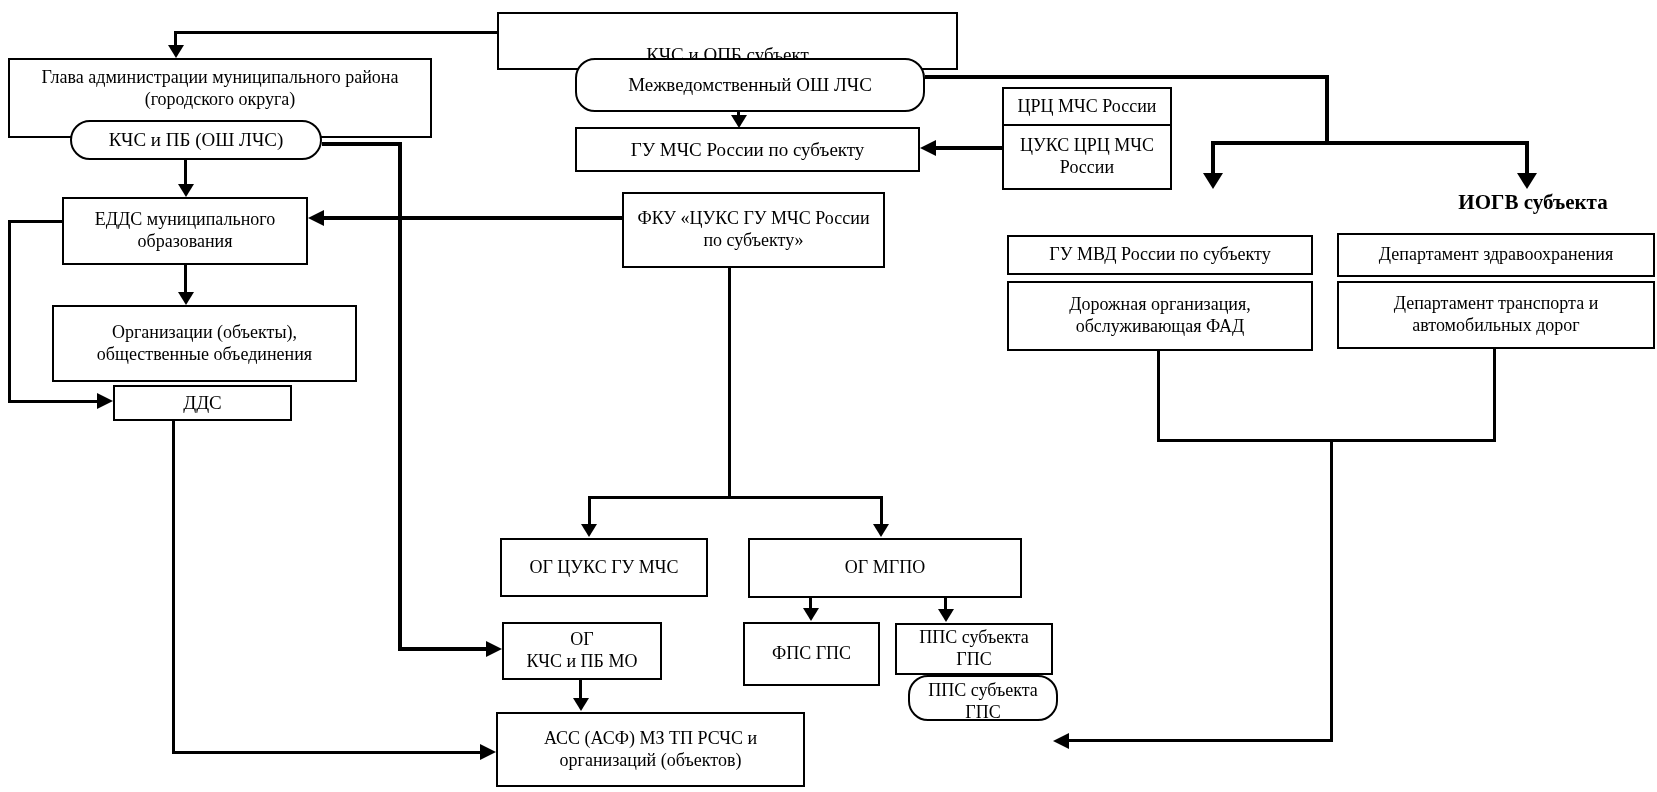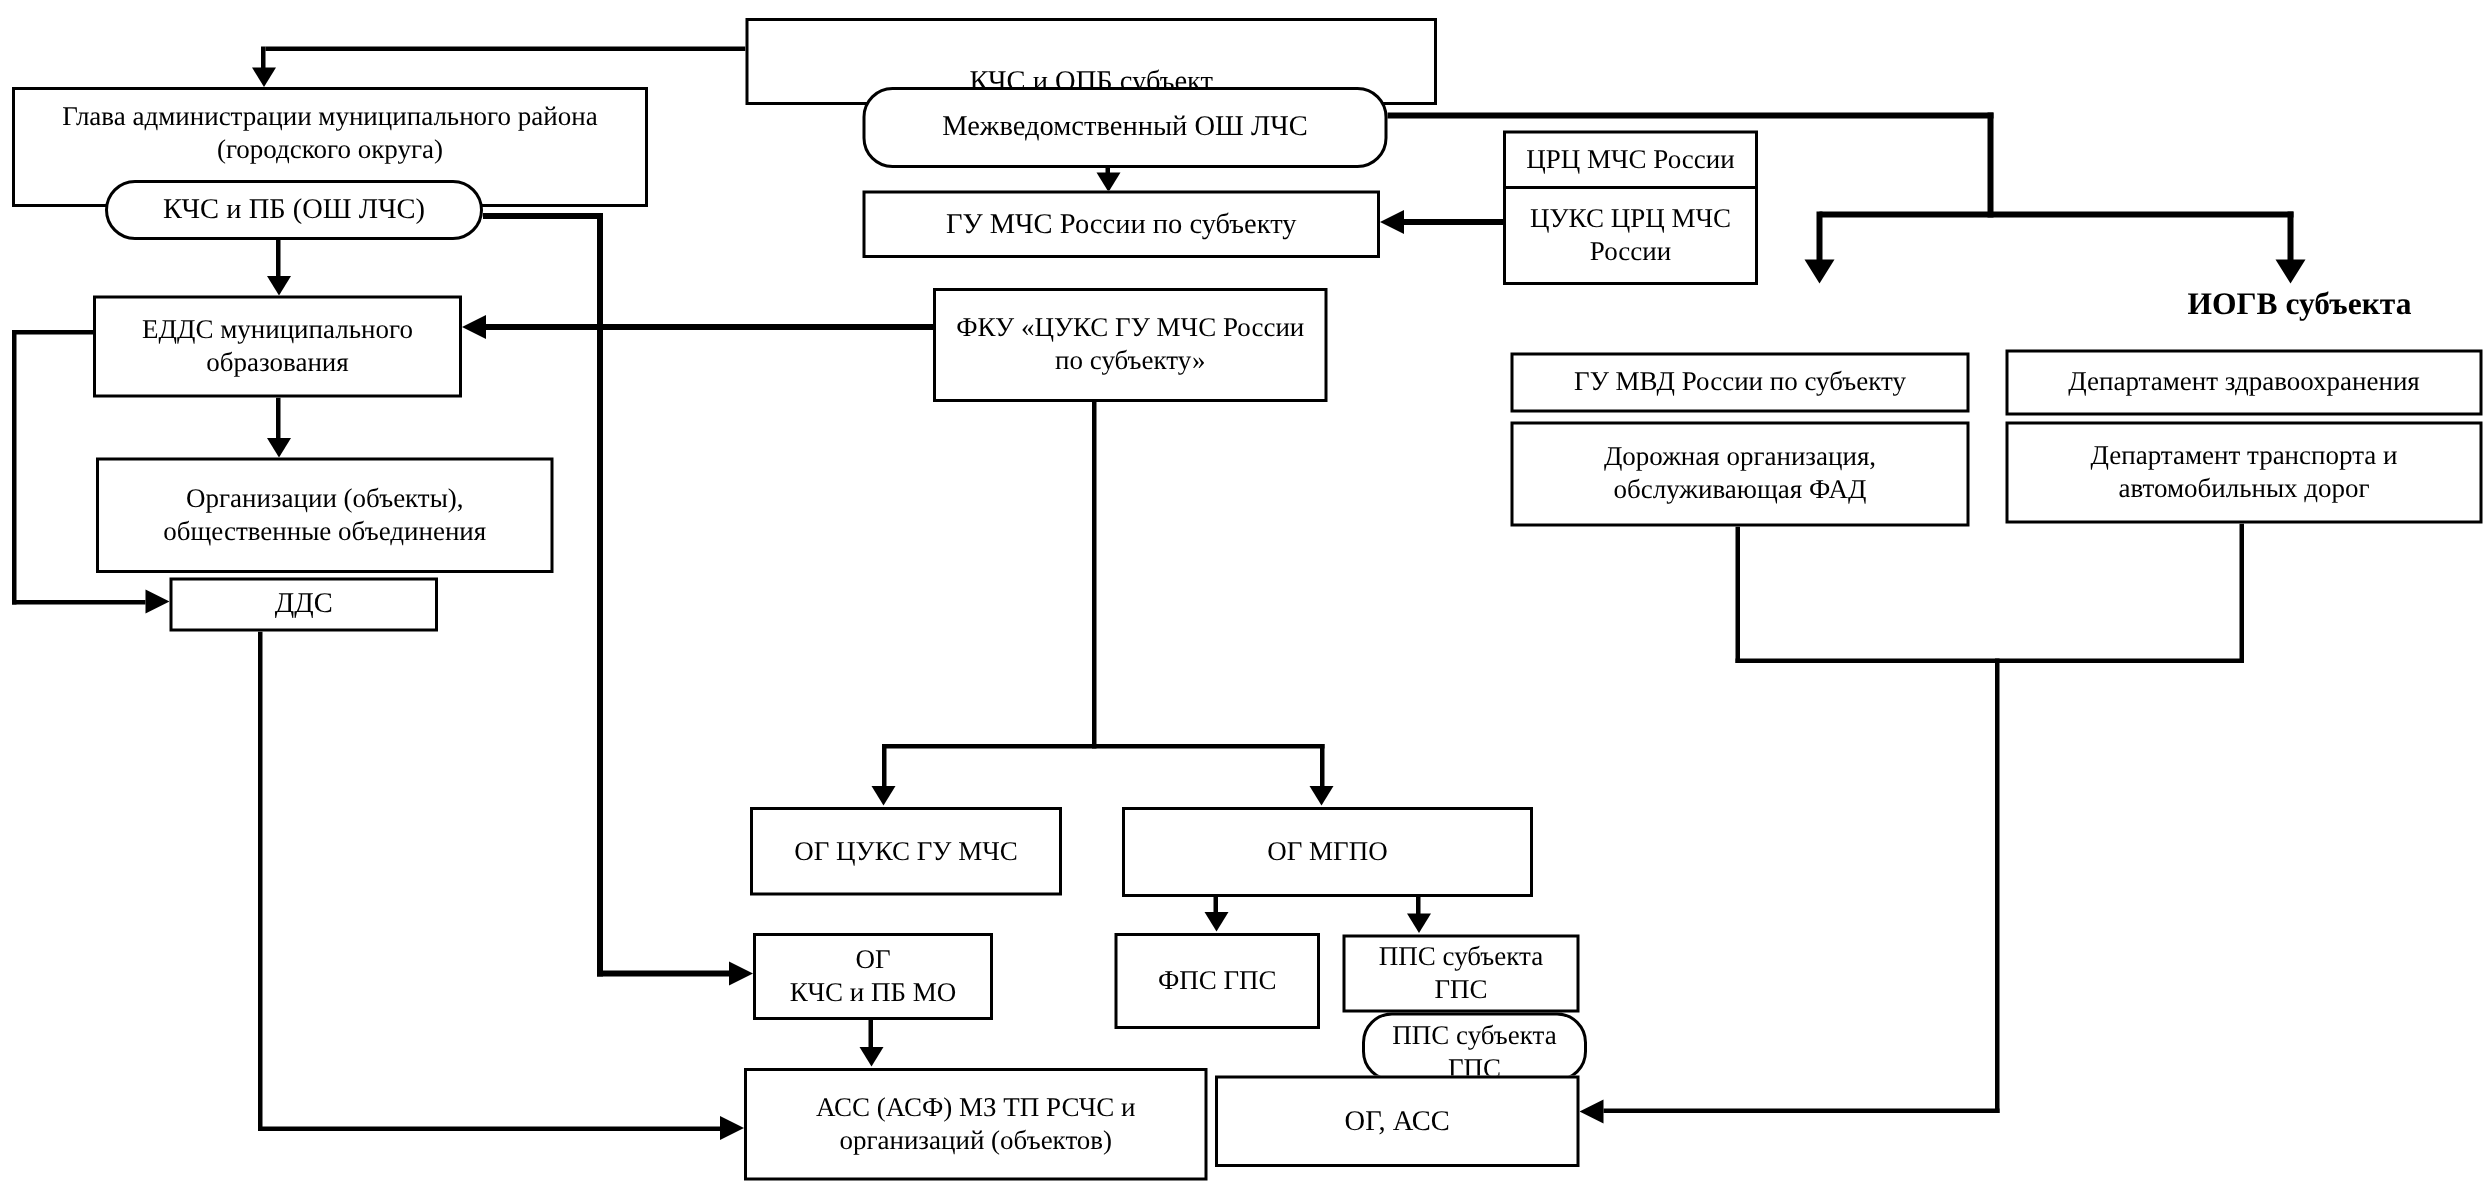--- a/index.html
+++ b/index.html
@@ -124,21 +124,21 @@
     </div>
 
   <div class="box overlay" style="left:70px;top:120px;width:252px;height:40px;font-size:19px;">
       <span>КЧС и ПБ (ОШ ЛЧС)</span>
     </div>
 
   <div class="box" style="left:62px;top:197px;width:246px;height:68px;">
       <span>ЕДДС муниципального образования</span>
     </div>
 
-  <div class="box" style="left:64px;top:305px;width:305px;height:77px;">
+  <div class="box" style="left:52px;top:305px;width:305px;height:77px;">
       <span>Организации (объекты), общественные объединения</span>
     </div>
 
   <div class="box" style="left:113px;top:385px;width:179px;height:36px;font-size:19px;">
       <span>ДДС</span>
     </div>
 
   <div class="box" style="left:622px;top:192px;width:263px;height:76px;">
       <span>ФКУ «ЦУКС ГУ МЧС России по субъекту»</span>
     </div>
@@ -186,17 +186,14 @@
     </div>
 
   <div class="box overlay clip" style="left:908px;top:675px;width:150px;height:46px;align-items:flex-start;padding-top:3px;">
       <span>ППС субъекта ГПС</span>
     </div>
 
   <div class="box" style="left:496px;top:712px;width:309px;height:75px;">
       <span>АСС (АСФ) МЗ ТП РСЧС и организаций (объектов)</span>
     </div>
 
-  <div class="box topmost" style="left:810px;top:717px;width:243px;height:61px;font-size:19px;">
-      <span>ОГ, АСС</span>
-    </div>
 
 </div>
 
 </body></html>

